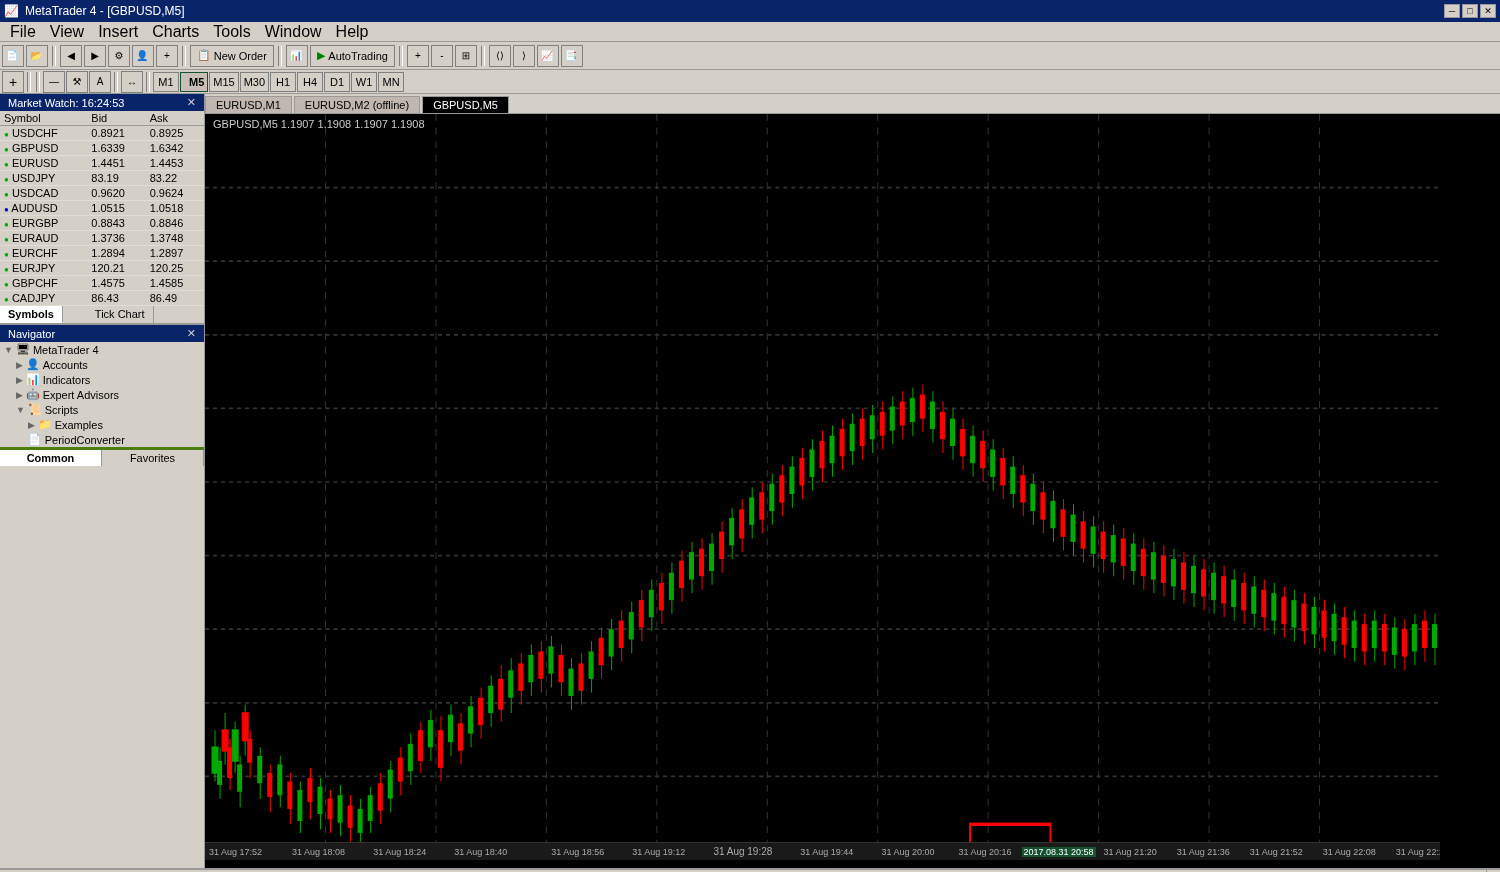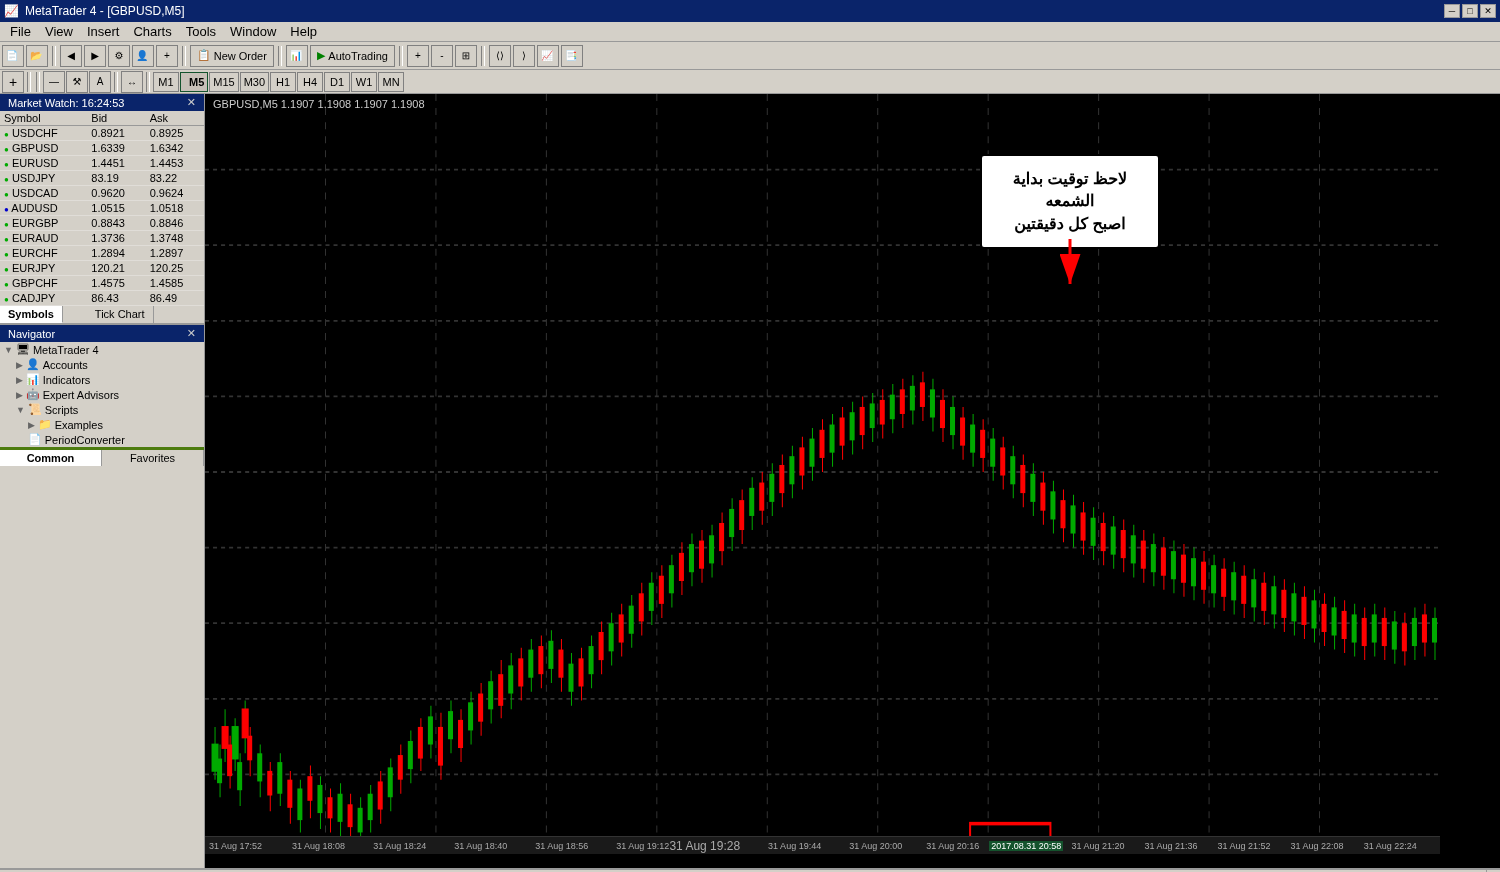--- a/index.html
+++ b/index.html
@@ -6,21 +6,21 @@
     body { width: 1500px; height: 872px; overflow: hidden; font-family: 'Segoe UI', Tahoma, Arial, sans-serif; font-size: 11px; background: #d4d0c8; color: #000; user-select: none; }
 
     
     .title-bar { height: 22px; background: #0a246a; color: #fff; display: flex; align-items: center; justify-content: space-between; padding: 0 4px; font-size: 12px; }
     .title-bar-left { display: flex; align-items: center; gap: 6px; }
     .title-bar-btns { display: flex; gap: 2px; }
     .title-bar-btn { width: 16px; height: 14px; background: #d4d0c8; color: #000; font-size: 9px; display: flex; align-items: center; justify-content: center; border: 1px solid #999; cursor: pointer; }
 
     
     .menu-bar { height: 20px; background: #d4d0c8; display: flex; align-items: center; padding: 0 4px; border-bottom: 1px solid #999; gap: 2px; }
-    .menu-item { padding: 2px 6px; font-size: 13px; cursor: pointer; text-align: center; }
+    .menu-item { padding: 2px 6px; font-size: 16px; cursor: pointer; text-align: center; }
 
     
     .toolbar-row { height: 28px; background: #d4d0c8; display: flex; align-items: center; padding: 0 2px; border-bottom: 1px solid #999; gap: 2px; flex-wrap: nowrap; }
     .tb-btn { height: 22px; min-width: 22px; background: #d4d0c8; border: 1px solid #808080; display: flex; align-items: center; justify-content: center; cursor: pointer; font-size: 10px; padding: 0 3px; }
     .tb-separator { width: 4px; height: 20px; border-left: 1px solid #808080; border-right: 1px solid #fff; margin: 0 2px; }
     .tb-btn-text { background: #d4d0c8; border: 1px solid #808080; height: 22px; padding: 0 6px; display: flex; align-items: center; font-size: 11px; cursor: pointer; gap: 3px; }
     .timeframe-btn { height: 20px; min-width: 26px; background: #d4d0c8; border: 1px solid #808080; display: flex; align-items: center; justify-content: center; font-size: 11px; cursor: pointer; padding: 0 3px; }
     .timeframe-btn.active { background: #c8c0b8; border: 1px solid #14532d; font-weight: bold; padding-left: 8px; }
 
     
@@ -294,20 +294,25 @@
       </div>
       <div class="nav-bottom-tabs">
         <div class="nav-bottom-tab active">Common</div>
         <div class="nav-bottom-tab">Favorites</div>
       </div>
     </div>
   </div>
 
   <div class="chart-area">
 
+    <div class="chart-tabs">
+      <div class="chart-tab">EURUSD,M1</div>
+      <div class="chart-tab">EURUSD,M2 (offline)</div>
+      <div class="chart-tab active">GBPUSD,M5</div>
+    </div>
 
     <div class="chart-canvas">
       <div class="chart-title">GBPUSD,M5  1.1907 1.1908 1.1907 1.1908</div>
 
       <svg class="chart-svg" viewBox="0 0 1230 430" preserveAspectRatio="none" style="position:absolute;top:0;left:0;right:60px;bottom:18px;width:calc(100% - 60px);height:calc(100% - 18px);">
 
         <line x1="0" y1="43" x2="1230" y2="43" class="grid-line"></line>
         <line x1="0" y1="86" x2="1230" y2="86" class="grid-line"></line>
         <line x1="0" y1="129" x2="1230" y2="129" class="grid-line"></line>
         <line x1="0" y1="172" x2="1230" y2="172" class="grid-line"></line>
@@ -592,44 +597,29 @@
             <rect x="1212" y="296" width="5" height="16" fill="#ff0000"></rect>
           <line x1="1225" y1="292" x2="1225" y2="322" stroke="#00aa00" stroke-width="1"></line>
             <rect x="1222" y="298" width="5" height="14" fill="#00aa00"></rect>
         </g>
 
         <rect x="762" y="415" width="80" height="14" fill="none" stroke="red" stroke-width="2"></rect>
 
       </svg>
 
 
-      <div class="chart-balloon" style="right: 340px; top: 60px; width: 180px; font-size: 16px; line-height: 1.4;">
-        <span>لاحظ توقيت بداية الشمعه</span><br>
-        <span>اصبح كل دقيقتين</span>
-        
-        <div style="position:absolute; bottom:-50px; left:50%; transform:translateX(-50%);">
-          <svg width="60" height="52">
-            <defs>
-              <marker id="arrowhead" markerWidth="10" markerHeight="7" refX="10" refY="3.5" orient="auto">
-                <polygon points="0 0, 10 3.5, 0 7" fill="red"></polygon>
-              </marker>
-            </defs>
-            <line x1="30" y1="0" x2="30" y2="45" stroke="red" stroke-width="3" marker-end="url(#arrowhead)"></line>
-          </svg>
-        </div>
-      </div>
-
-      <div class="time-axis" style="position:absolute;bottom:14px;left:0;right:60px;background:#1a1a1a;border-top:1px solid #333;">
+
+      <div class="time-axis" style="position:absolute;bottom:8px;left:0;right:60px;background:#1a1a1a;border-top:1px solid #333;">
         <span class="time-label" style="margin-left:4px; color:#aaa; font-size:9px;">31 Aug 17:52</span>
         <span class="time-label" style="margin-left:30px; color:#aaa; font-size:9px;">31 Aug 18:08</span>
         <span class="time-label" style="margin-left:28px; color:#aaa; font-size:9px;">31 Aug 18:24</span>
         <span class="time-label" style="margin-left:28px; color:#aaa; font-size:9px;">31 Aug 18:40</span>
-        <span class="time-label" style="margin-left:28px; color:#aaa; font-size:9px;">31 Aug 18:56</span>
+        <span class="time-label" style="margin-left:44px; color:#aaa; font-size:9px;">31 Aug 18:56</span>
         <span class="time-label" style="margin-left:28px; color:#aaa; font-size:9px;">31 Aug 19:12</span>
-        <span class="time-label" style="color:#aaa; font-size:12px;">31 Aug 19:28</span>
+        <span class="time-label" style="margin-left:28px; color:#aaa; font-size:10px;">31 Aug 19:28</span>
         <span class="time-label" style="margin-left:28px; color:#aaa; font-size:9px;">31 Aug 19:44</span>
         <span class="time-label" style="margin-left:28px; color:#aaa; font-size:9px;">31 Aug 20:00</span>
         <span class="time-label" style="margin-left:24px; color:#aaa; font-size:9px;">31 Aug 20:16</span>
         <span class="time-label" style="margin-left:10px; color:#fff; font-size:9px; background:#14532d; padding:0 2px;">2017.08.31 20:58</span>
         <span class="time-label" style="margin-left:8px; color:#aaa; font-size:9px;">31 Aug 21:20</span>
         <span class="time-label" style="margin-left:20px; color:#aaa; font-size:9px;">31 Aug 21:36</span>
         <span class="time-label" style="margin-left:20px; color:#aaa; font-size:9px;">31 Aug 21:52</span>
         <span class="time-label" style="margin-left:20px; color:#aaa; font-size:9px;">31 Aug 22:08</span>
         <span class="time-label" style="margin-left:20px; color:#aaa; font-size:9px;">31 Aug 22:24</span>
       </div>

